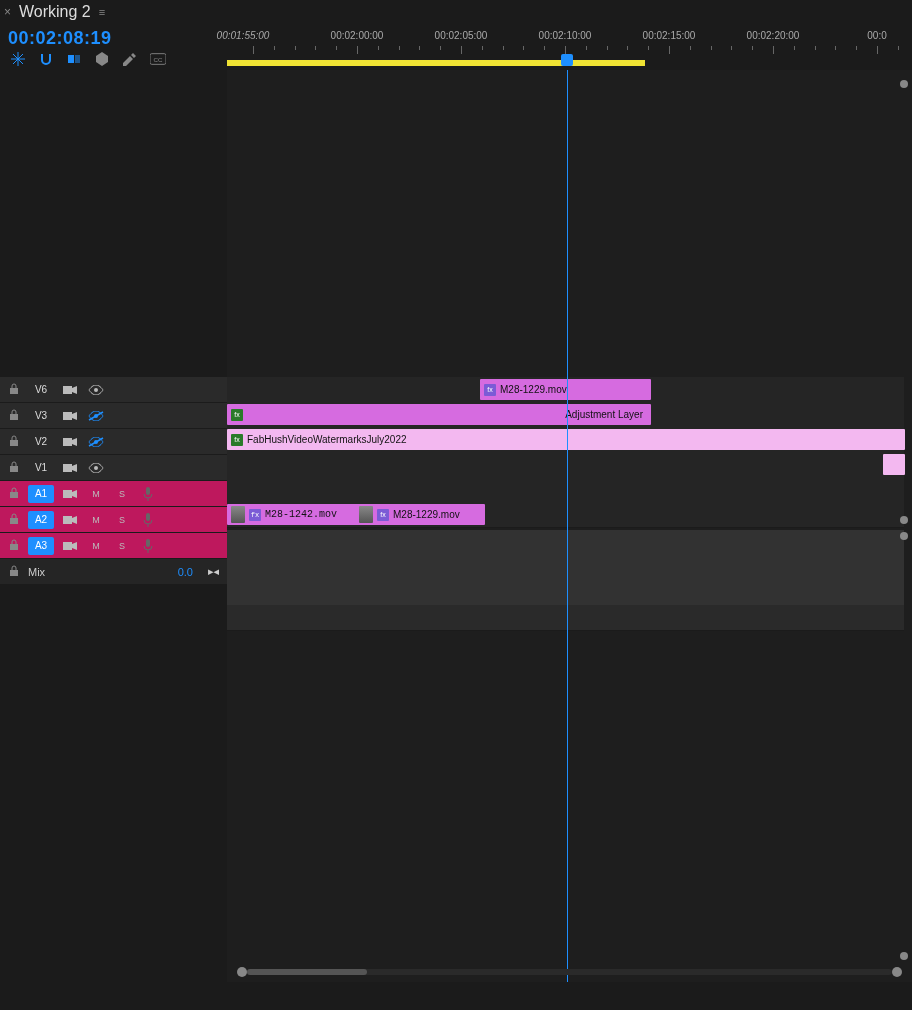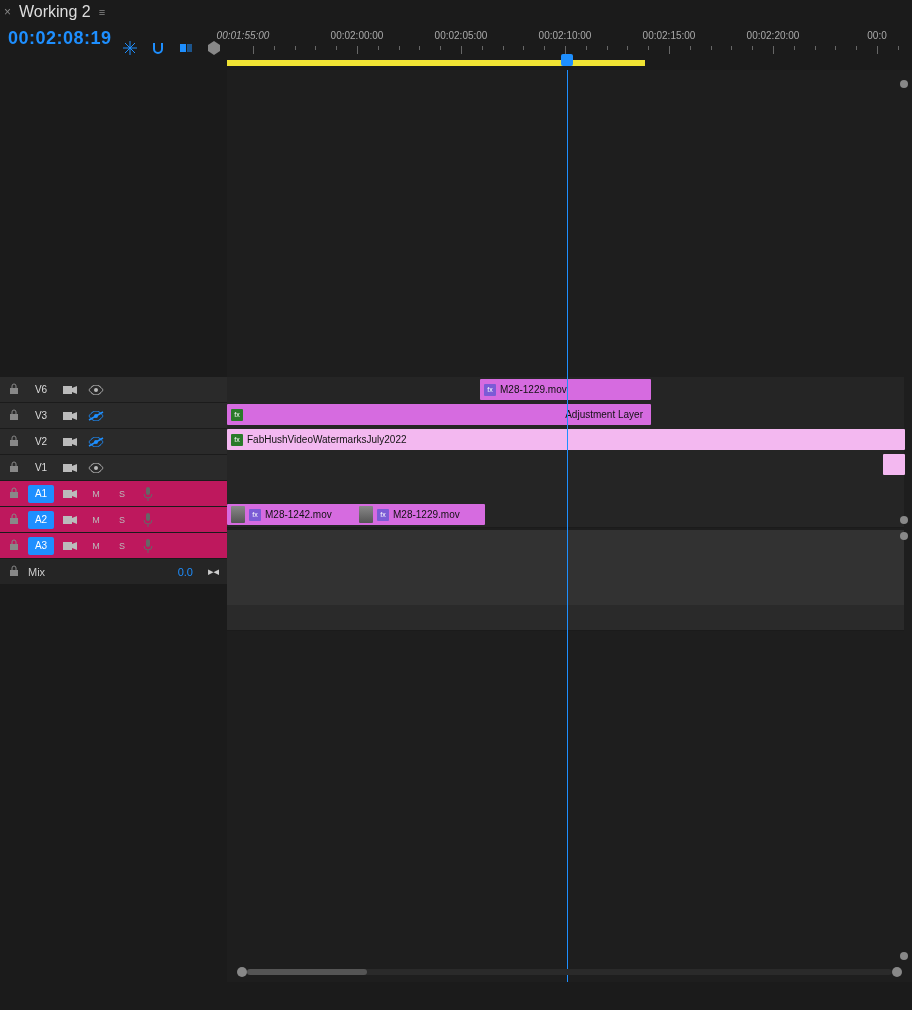--- a/index.html
+++ b/index.html
@@ -1,21 +1,21 @@
 <!DOCTYPE html>
 <html><head>
 <meta charset="utf-8">
 <style>
 html,body{margin:0;padding:0;width:912px;height:1010px;background:#1b1b1b;font-family:"Segoe UI",Arial,sans-serif;font-size:11px;color:#ccc;overflow:hidden;user-select:none}
 .tab-bar{height:24px;background:#1b1b1b;display:flex;align-items:center;padding:0 4px;gap:8px}
 .tab-close{color:#888;cursor:pointer;font-size:12px}
 .tab-title{color:#ddd;font-size:16px}
 .tab-menu{color:#888;cursor:pointer}
 .tc-row{height:46px;display:flex}
-.tc-left{width:227px;display:flex;flex-direction:row}
+.tc-left{width:227px;display:flex;flex-direction:column}
 .timecode{color:#1e8fff;font-size:18px;font-weight:600;padding:4px 0 0 8px;letter-spacing:.5px}
 .tool-row{display:flex;gap:12px;align-items:center;padding:2px 0 0 10px}
 .tool-icon{width:16px;height:16px;display:flex;align-items:center;justify-content:center;color:#1e8fff}
 .tool-icon.grey{color:#888}
 .ruler-area{flex:1;position:relative;background:#1b1b1b}
 .ruler{position:absolute;left:0;right:0;top:22px;height:30px}
 .ruler-tick{position:absolute;top:0;width:1px;height:4px;background:#666}
 .ruler-tick.major{height:8px}
 .ruler-label{position:absolute;top:-16px;transform:translateX(-50%);color:#aaa;font-size:10px;white-space:nowrap}
 .in-out{position:absolute;left:0;top:36px;height:6px;background:#efe233}
@@ -344,21 +344,21 @@
       </div>
     </div>
 
     <div class="track-row" style="top:382px">
       <div class="clip pink" id="clip-v3t" style="left: 656px; width: 14px;"></div>
     </div>
 
     <div class="track-row" style="top:407px"></div>
 
     <div class="track-row" style="top:432px">
-      <div class="clip violet" id="clip-v1a" style="left: 0px; width: 124px;">
+      <div class="clip violet" id="clip-v1a" style="left: 0px; width: 124px; font-family: Liberation Mono, monospace;">
         <span class="clip-thumb"></span>
         <span class="fx purple">fx</span>
         <span class="clip-name">M28-1242.mov</span>
       </div>
       <div class="clip violet" id="clip-v1b" style="left: 128px; width: 122px;">
         <span class="clip-thumb"></span>
         <span class="fx purple">fx</span>
         <span class="clip-name">M28-1229.mov</span>
       </div>
     </div>

